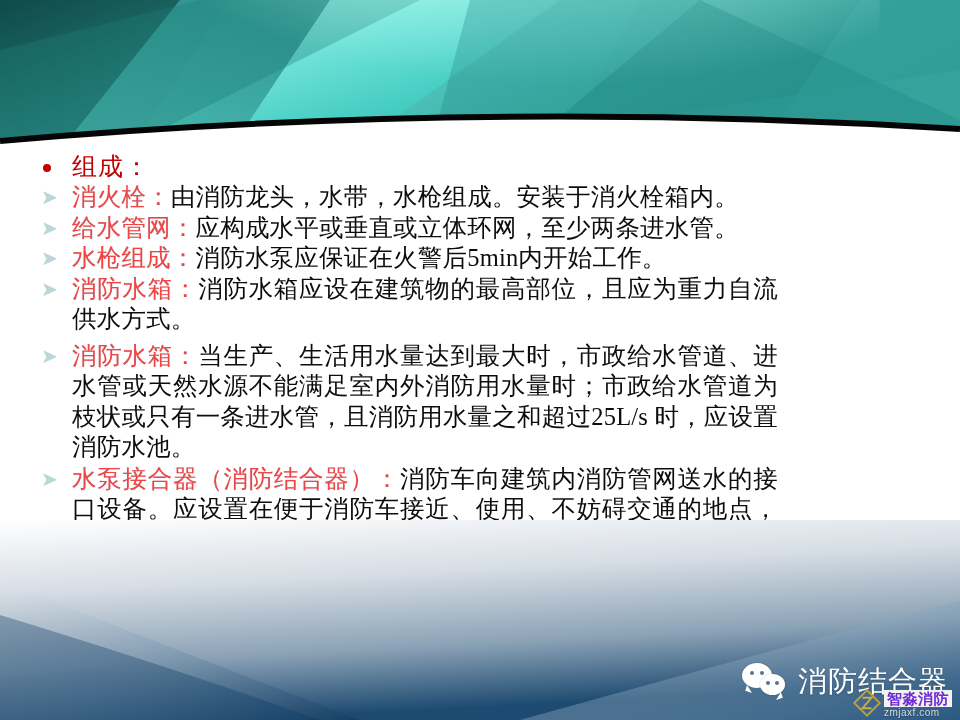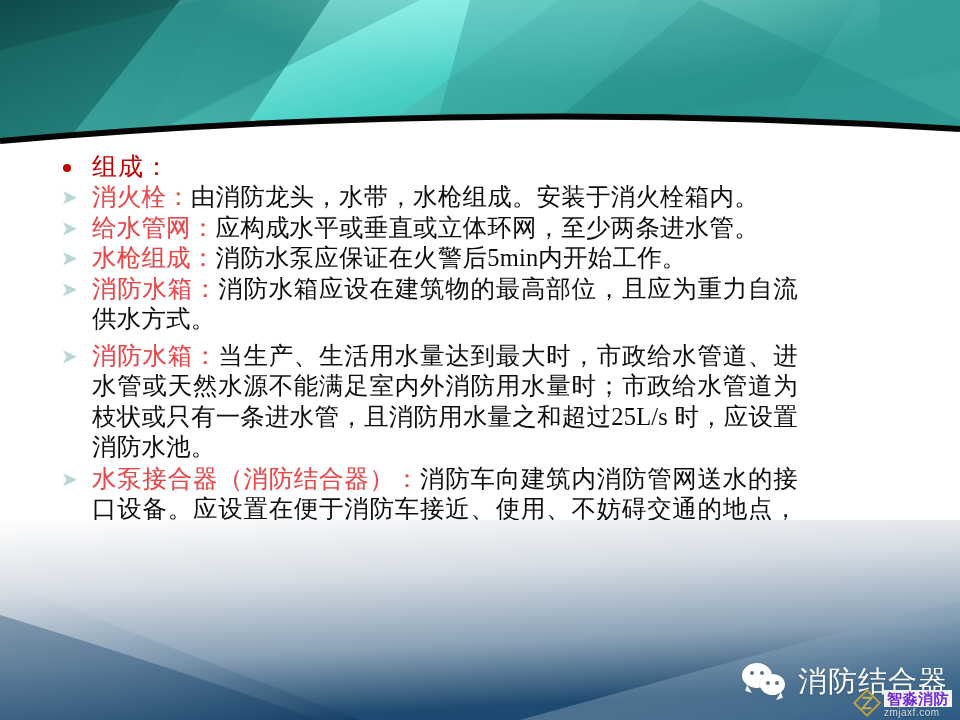--- a/index.html
+++ b/index.html
@@ -37,21 +37,20 @@
     overflow: hidden;
   }
   .footer-art svg { display: block; }
 
   
   .content {
     position: absolute;
     left: 0;
     top: 150px;
     width: 788px;
-    padding-left: 20px;
   }
 
   .line-row {
     display: flex;
     align-items: flex-start;
     padding-left: 40px;
   }
 
   .bullet-cell {
     width: 32px;

